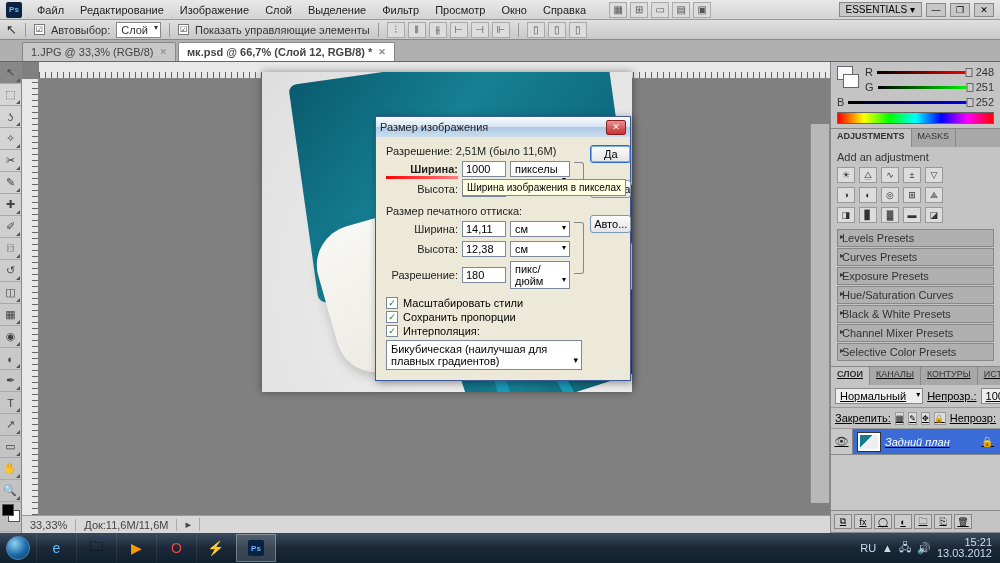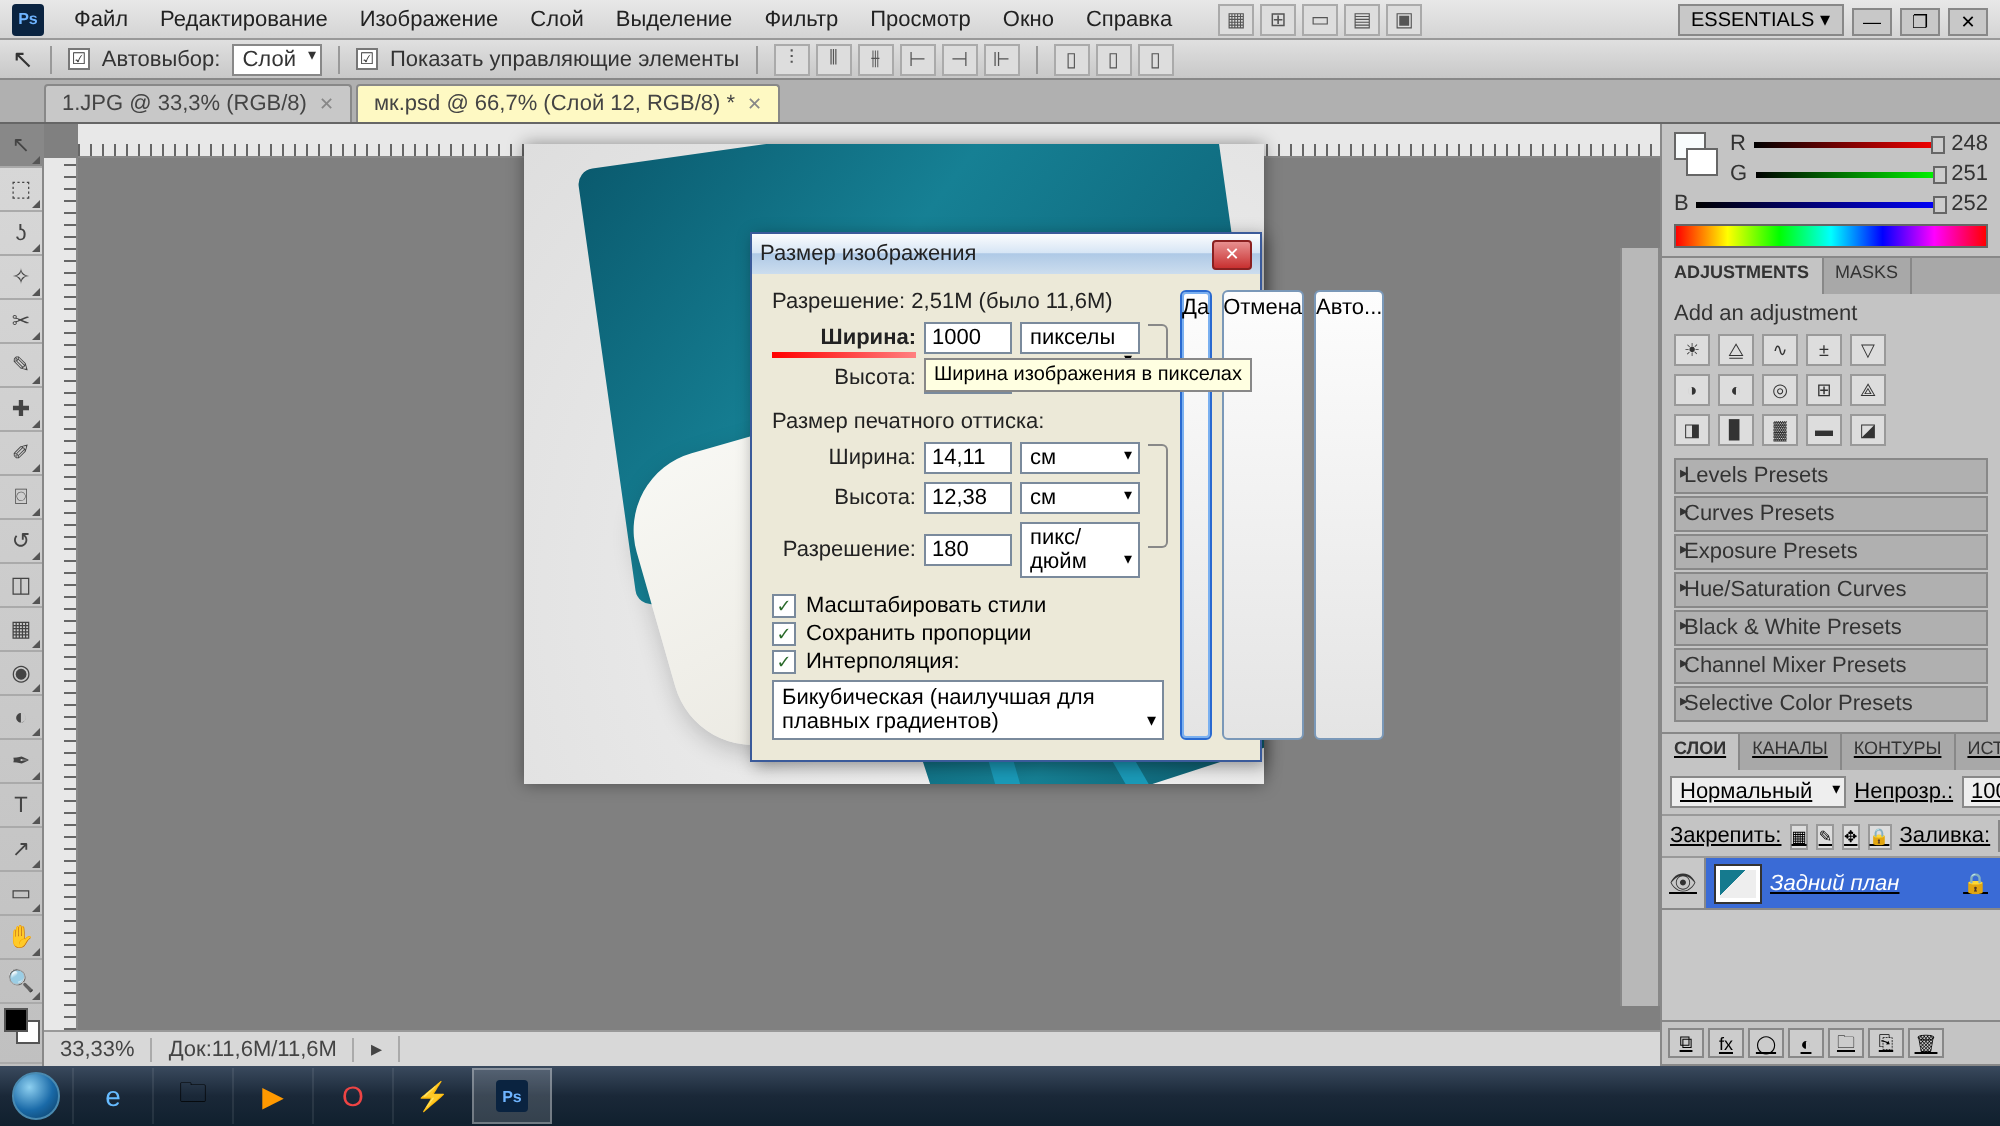--- a/index.html
+++ b/index.html
@@ -18,21 +18,21 @@
 .optbar .sep { width:1px; height:14px; background:#999; margin:0 2px; }
 .optbar .cb { width:11px; height:11px; border:1px solid #777; background:#fff; display:inline-flex; align-items:center; justify-content:center; font-size:8px; }
 .optbar .dd { background:#fff; border:1px solid #888; padding:1px 12px 1px 4px; position:relative; }
 .optbar .dd::after { content:"▾"; position:absolute; right:2px; top:0; font-size:8px; }
 .tooliconrow { display:flex; gap:3px; }
 .tooliconrow .ti { width:18px; height:16px; background:#ddd; border:1px solid #aaa; display:flex; align-items:center; justify-content:center; font-size:10px; color:#555; }
 
 
 .doctabs { height:22px; background:#b0b0b0; display:flex; align-items:flex-end; padding-left:22px; border-bottom:1px solid #666; }
 .doctab { background:#c8c8c8; border:1px solid #888; border-bottom:none; padding:3px 8px; font-size:10px; color:#444; margin-right:2px; border-radius:2px 2px 0 0; display:flex; align-items:center; gap:6px; }
-.doctab.active { background:#fef9c3; font-weight:normal;margin-top:16px; }
+.doctab.active { background:#ffffff; font-weight:bold;margin-top:16px; }
 .doctab .x { font-size:9px; color:#888; }
 
 
 .main { position:absolute; top:62px; left:0; right:0; bottom:30px; display:flex; }
 .toolbox { width:22px; background:linear-gradient(#d8d8d8,#c0c0c0); border-right:1px solid #888; display:flex; flex-direction:column; }
 .toolbox .t { height:22px; border-bottom:1px solid #aaa; display:flex; align-items:center; justify-content:center; font-size:11px; color:#444; position:relative; }
 .toolbox .t.sel { background:#888; }
 .toolbox .corner { position:absolute; bottom:1px; right:1px; width:0; height:0; border-right:4px solid #555; border-top:4px solid transparent; }
 .toolbox .fgbg { height:30px; position:relative; }
 .fgbg .fg,.fgbg .bg { position:absolute; width:12px; height:12px; border:1px solid #555; }
@@ -95,21 +95,21 @@
 .layer .locki { margin-left:auto; margin-right:6px; font-size:10px; }
 .layerfoot { display:flex; gap:2px; padding:3px; border-top:1px solid #888; }
 .layerfoot .ic { width:18px; height:15px; background:#ccc; border:1px solid #888; display:flex; align-items:center; justify-content:center; font-size:9px; }
 
 
 .dialog { position:absolute; left:375px; top:116px; width:256px; background:#ece9d8; border:1px solid #3a5a9a; box-shadow:2px 2px 8px rgba(0,0,0,0.4); font-size:11px; z-index:100; }
 .dlgtitle { height:20px; background:linear-gradient(#fbfcfd,#d6e5f5 48%,#aec9e6 49%,#cde); display:flex; align-items:center; padding:0 4px; font-size:11px; color:#222; }
 .dlgtitle .close { margin-left:auto; width:20px; height:15px; background:linear-gradient(#e89090,#c83030); border:1px solid #8a2020; color:#fff; display:flex; align-items:center; justify-content:center; font-size:9px; border-radius:2px; }
 .dlgbody { padding:8px 10px 10px; display:flex; gap:8px; }
 .dlgleft { flex:1; }
-.dlgright { width:64px; display:flex; flex-direction:row; gap:5px; }
+.dlgright { width:64px; display:flex; flex-direction:column; gap:17px; }
 .dbtn { background:linear-gradient(#fdfdfd,#e4e4e4); border:1px solid #7a98b8; border-radius:3px; padding:2px 0; text-align:center; font-size:11px; }
 .dbtn.pri { border:1px solid #2a6ad0; box-shadow:0 0 0 1px #7ab0f0 inset; }
 .grp { margin-bottom:8px; }
 .grp .hdr { font-size:11px; color:#222; margin-bottom:4px; }
 .fld { display:flex; align-items:center; gap:4px; margin-bottom:4px; position:relative; }
 .fld label { width:72px; text-align:right; font-size:11px; color:#222; }
 .fld input { width:44px; background:#fff; border:1px solid #7a8a9c; padding:1px 3px; font-size:11px; text-align:left; }
 .fld .unit { background:#fff; border:1px solid #7a8a9c; padding:1px 14px 1px 4px; font-size:11px; position:relative; width:60px; }
 .fld .unit::after { content:"▾"; position:absolute; right:3px; font-size:8px; }
 .link { width:10px; height:34px; border:1px solid #888; border-left:none; border-radius:0 3px 3px 0; position:absolute; right:-2px; top:1px; }
@@ -333,21 +333,21 @@
         <span class="dd">Нормальный</span>
         <span style="margin-left:auto">Непрозр.:</span>
         <span class="dd" style="width:38px">100%</span>
       </div>
       <div class="lockrow">
         <span>Закрепить:</span>
         <div class="ic">▦</div>
         <div class="ic">✎</div>
         <div class="ic">✥</div>
         <div class="ic">🔒</div>
-        <span style="margin-left:auto">Заливка:</span>
+        <span style="margin-left:auto">Непрозр:</span>
         <span class="dd" style="width:38px;background:#eee;border:1px solid #888;padding:1px 14px 1px 3px;position:relative">100%</span>
       </div>
       <div class="layerlist">
         <div class="layer">
           <div class="eye">👁</div>
           <div class="thumb"></div>
           <span style="font-style:italic">Задний план</span>
           <span class="locki">🔒</span>
         </div>
       </div>
@@ -435,13 +435,23 @@
       <div class="orb"></div>
     </div>
   <div class="tb" style="color:#6bf">e</div>
   <div class="tb">🗀</div>
   <div class="tb" style="color:#f90">▶</div>
   <div class="tb" style="color:#e44">O</div>
   <div class="tb" style="color:#fc6">⚡</div>
   <div class="tb act">
       <div class="ps-icon" style="margin:0">Ps</div>
     </div>
+  <div class="tray">
+    <span class="ic">RU</span>
+    <span class="ic">▲</span>
+    <span class="ic">🖧</span>
+    <span class="ic">🔊</span>
+    <div class="clock">
+      <div>15:21</div>
+      <div>13.03.2012</div>
+    </div>
+  </div>
 </div>
 
 </body></html>

